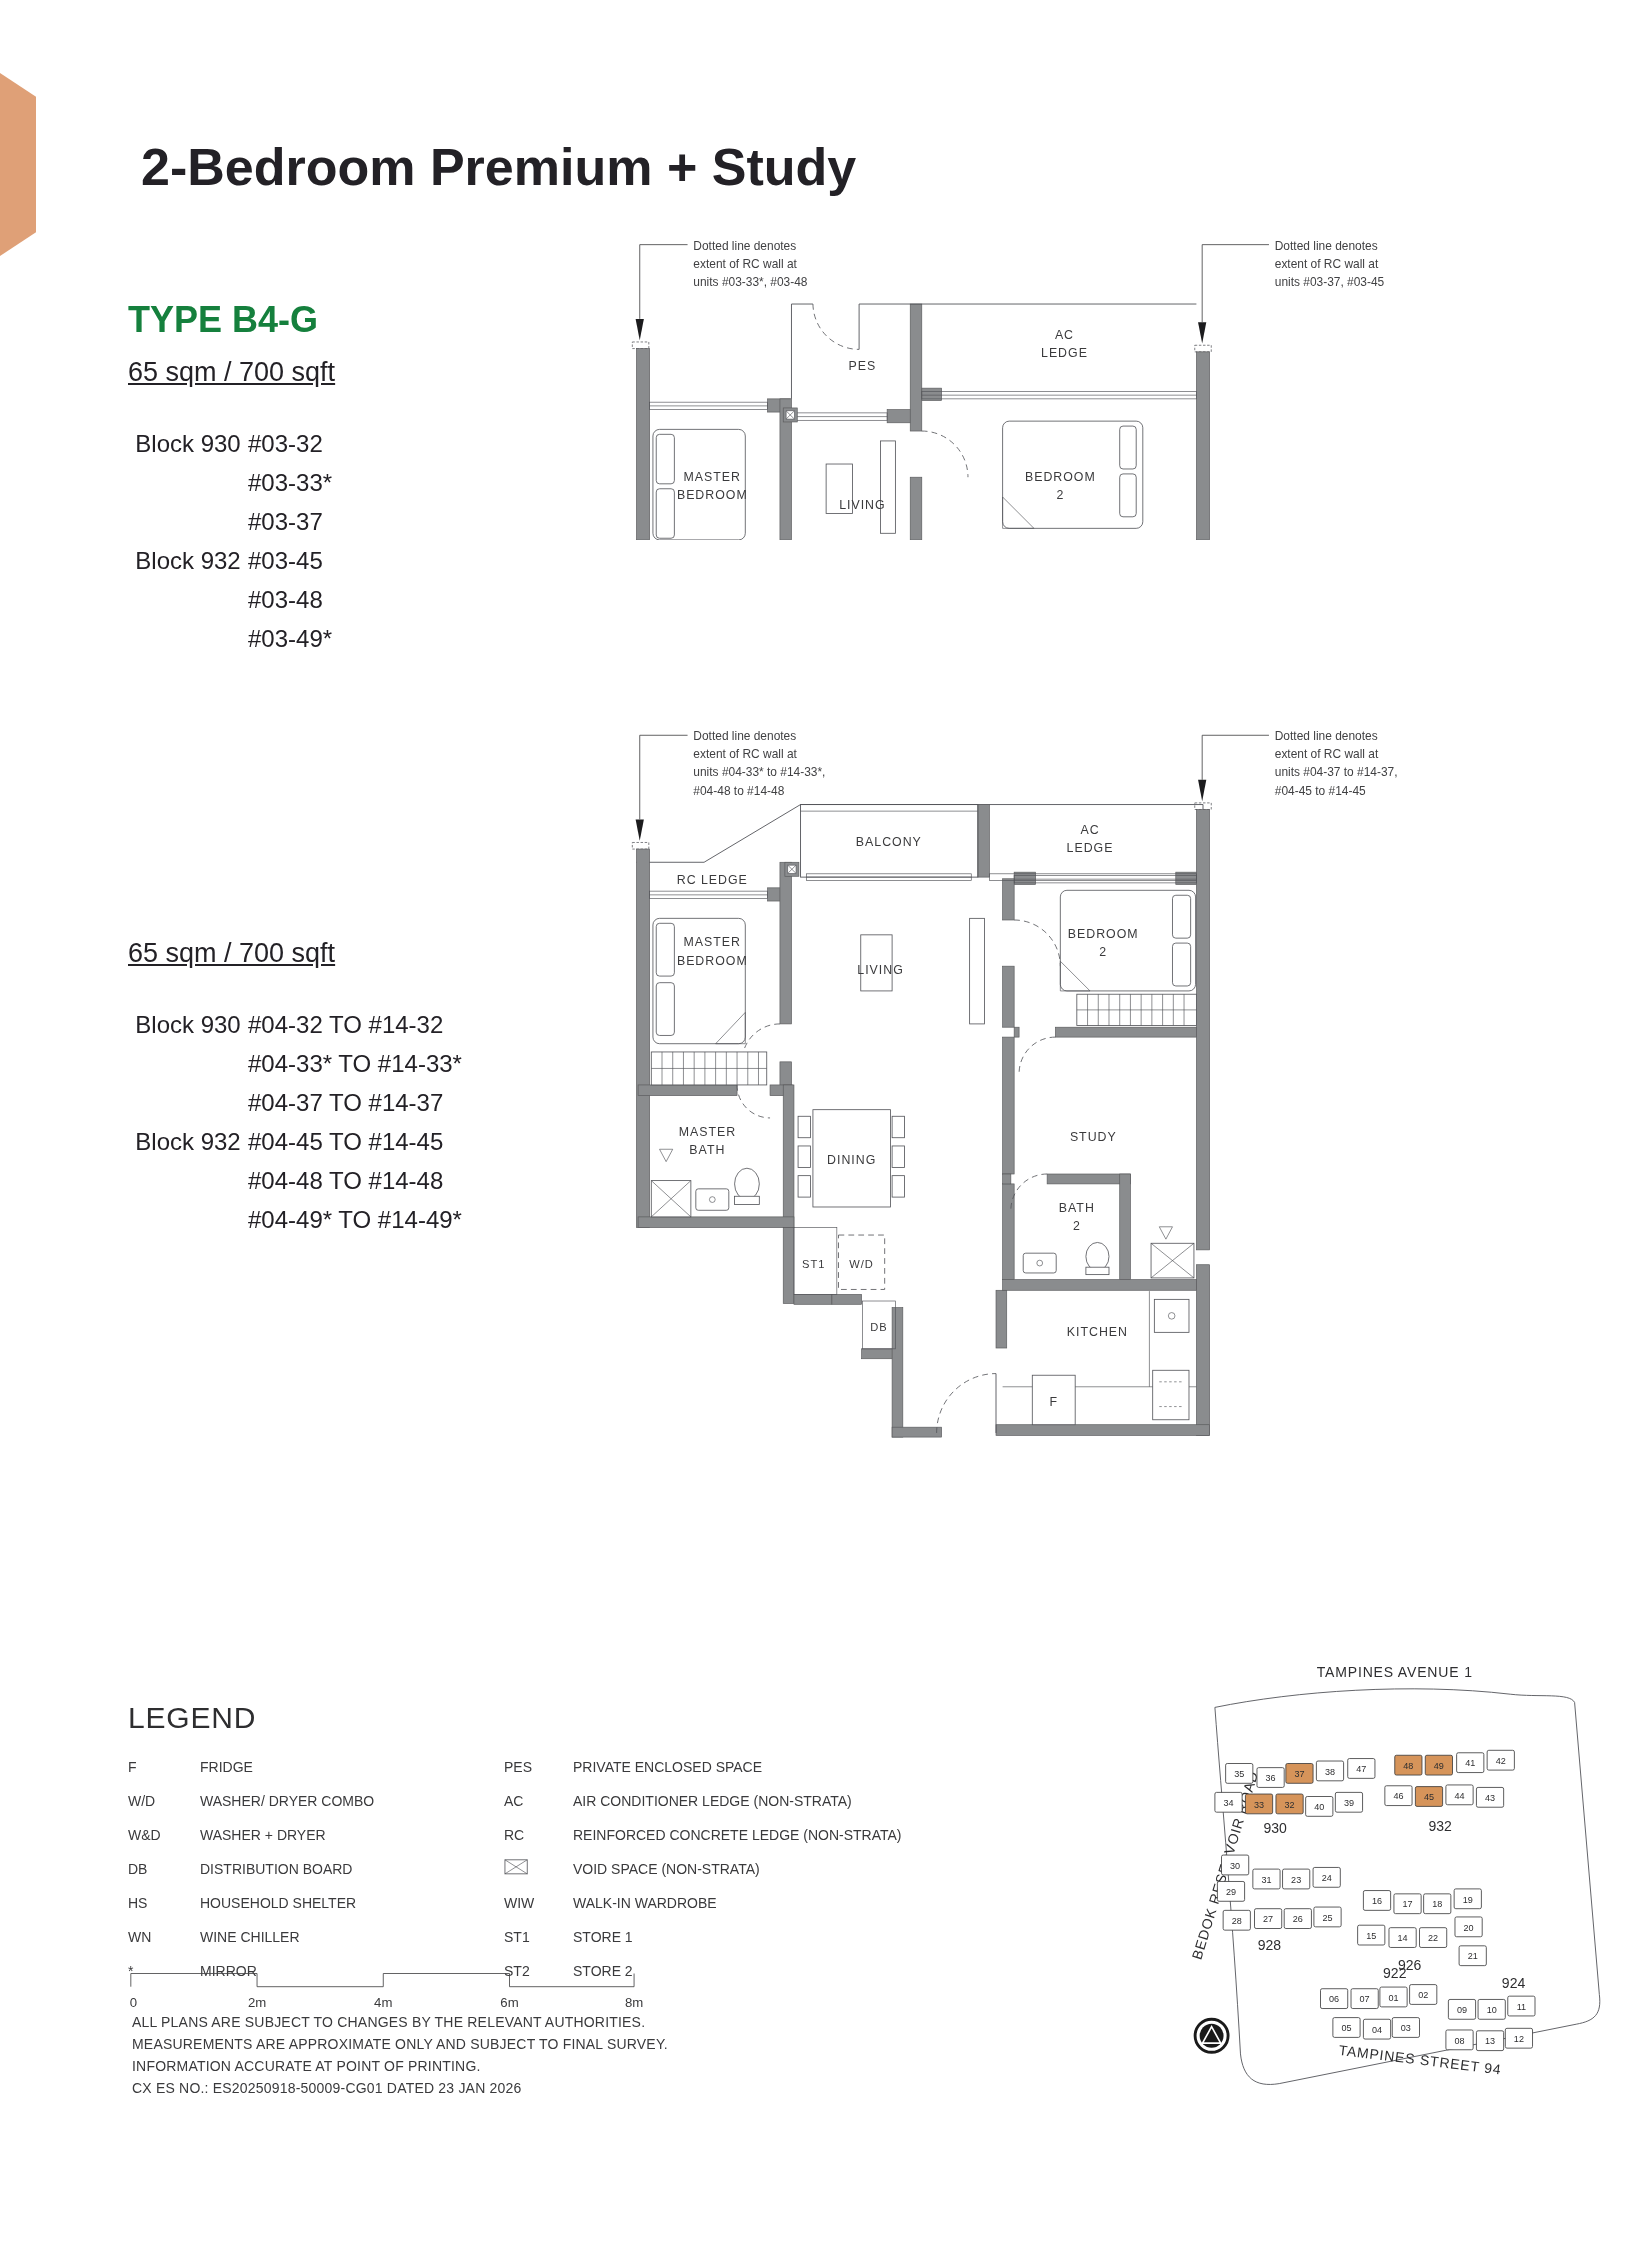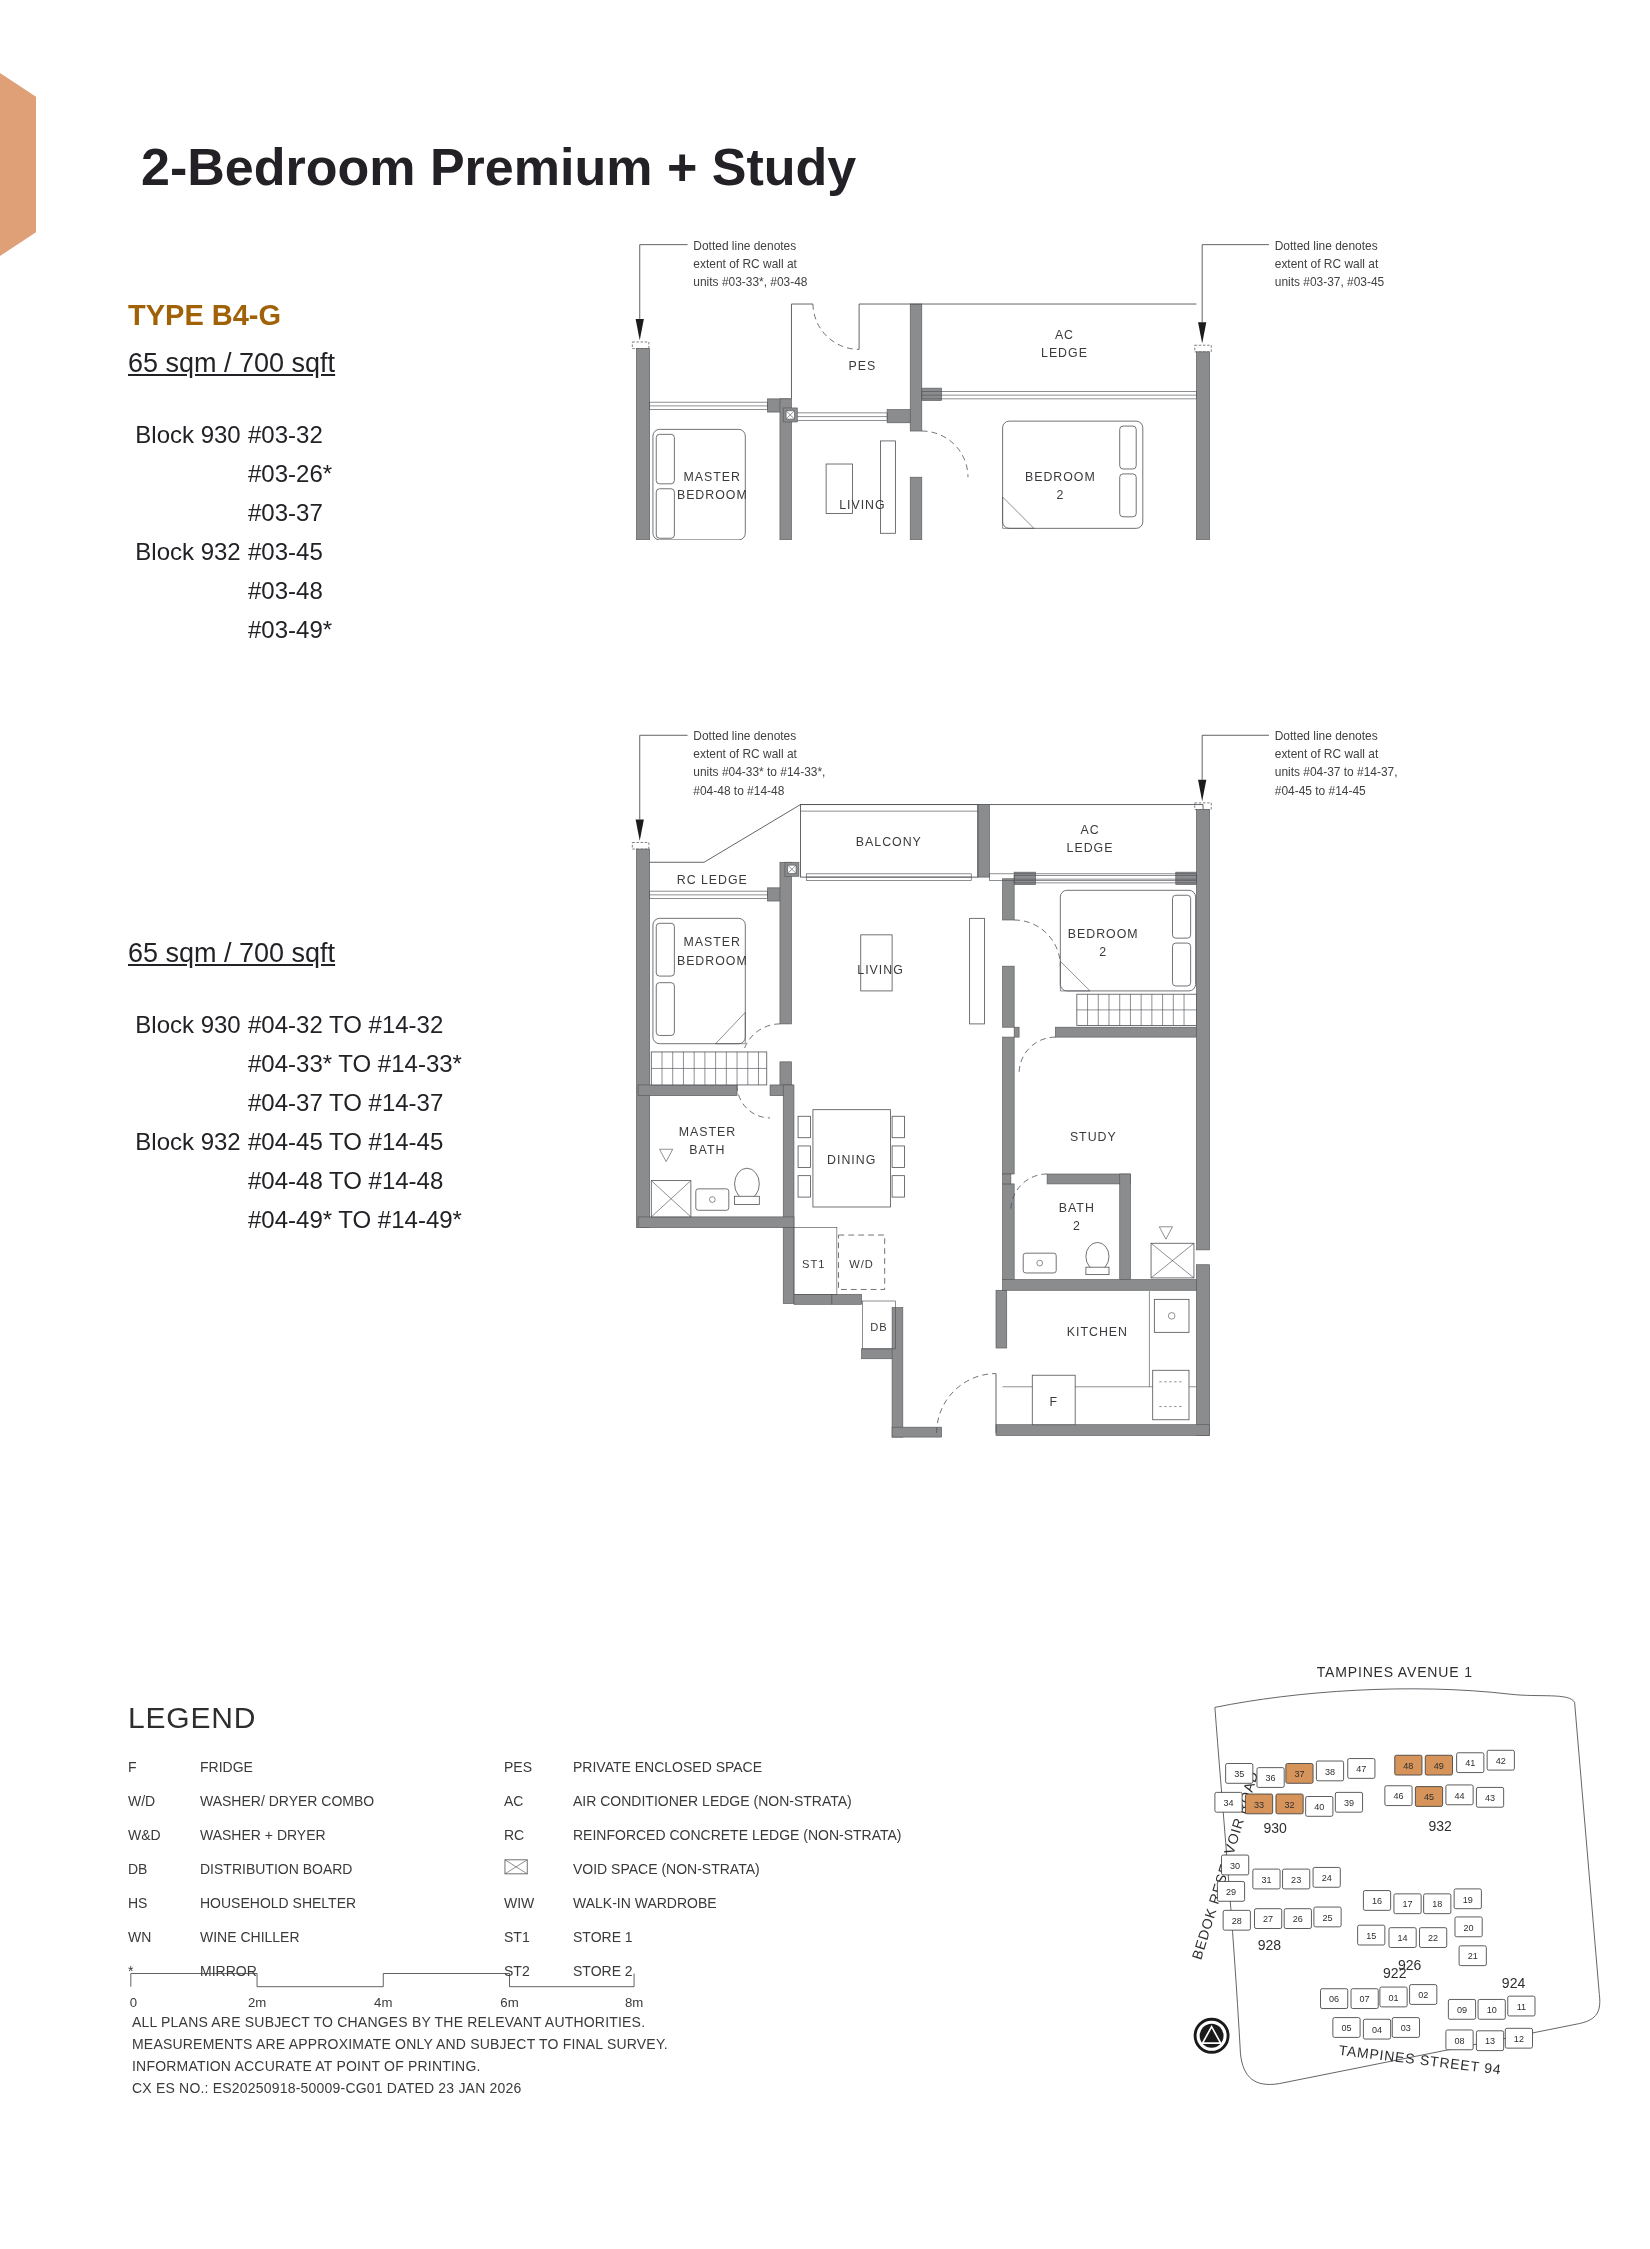--- a/index.html
+++ b/index.html
@@ -5,21 +5,21 @@
   html,body{margin:0;padding:0;}
   body{width:1650px;height:2250px;position:relative;background:#ffffff;
        font-family:"Liberation Sans", sans-serif;color:#232126;overflow:hidden;}
   .abs{position:absolute;}
   
   #corner-tab{left:0;top:73px;width:36px;height:183px;background:#DFA077;
     -webkit-clip-path:polygon(0 0,100% 13%,100% 87%,0 100%);
     clip-path:polygon(0 0,100% 13%,100% 87%,0 100%);}
   
   #page-title{left:128px;top:124px;font-size:52px;font-weight:600;letter-spacing:0px;color:#232126;}
-  .type-name{font-size:29px;font-weight:700;color:#a16207;letter-spacing:0px;}
+  .type-name{font-size:36px;font-weight:700;color:#15803d;letter-spacing:0px;}
   .type-area{font-size:27px;font-weight:400;color:#232126;margin-top:16px;text-decoration:underline;}
   #b4g-block{left:128px;top:299px;width:462px;}
   #b4-block{left:128px;top:922px;width:495px;}
   .unit-rows{margin-top:36px;}
   .urow{display:flex;font-size:24px;line-height:39px;color:#232126;}
   .ublock{width:120px;flex:none;text-align:center;}
   
   #legend{left:128px;top:1701px;width:1073px;}
   #legend-title{font-size:30px;font-weight:400;color:#2E2E30;letter-spacing:0.8px;}
   #legend-cols{position:relative;margin-top:15px;}
@@ -58,21 +58,21 @@
 <div id="b4g-block" class="abs">
   <div class="type-name">TYPE B4-G</div>
   <div class="type-area">65 sqm / 700 sqft</div>
   <div class="unit-rows" id="units-b4g">
       <div class="urow">
         <span class="ublock">Block 930</span>
         <span class="uunit">#03-32</span>
       </div>
       <div class="urow">
         <span class="ublock"></span>
-        <span class="uunit">#03-26*</span>
+        <span class="uunit">#03-33*</span>
       </div>
       <div class="urow">
         <span class="ublock"></span>
         <span class="uunit">#03-37</span>
       </div>
       <div class="urow">
         <span class="ublock">Block 932</span>
         <span class="uunit">#03-45</span>
       </div>
       <div class="urow">

